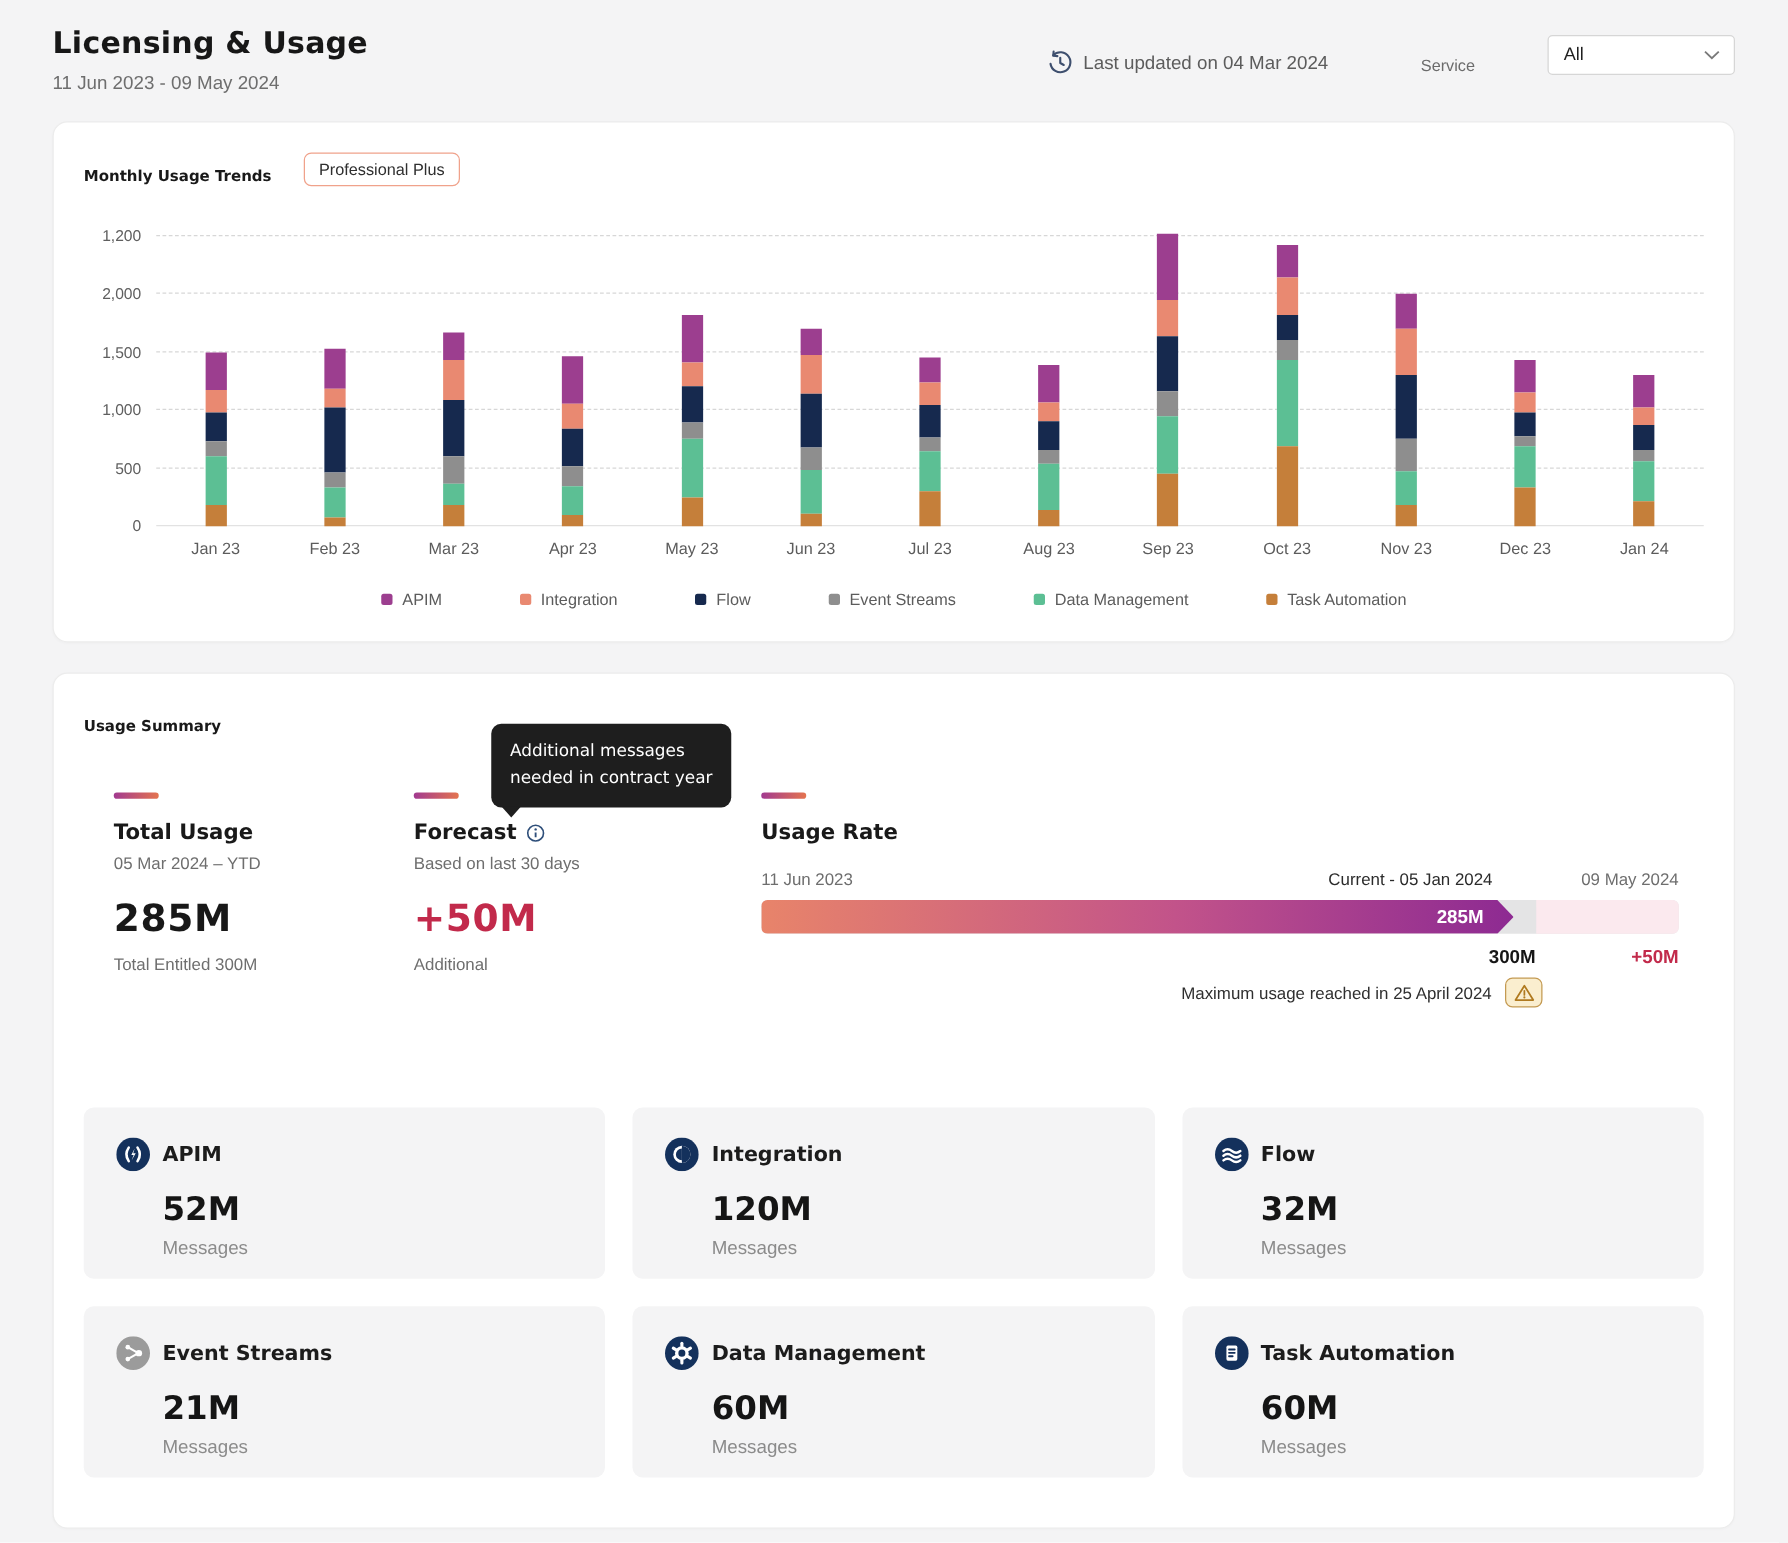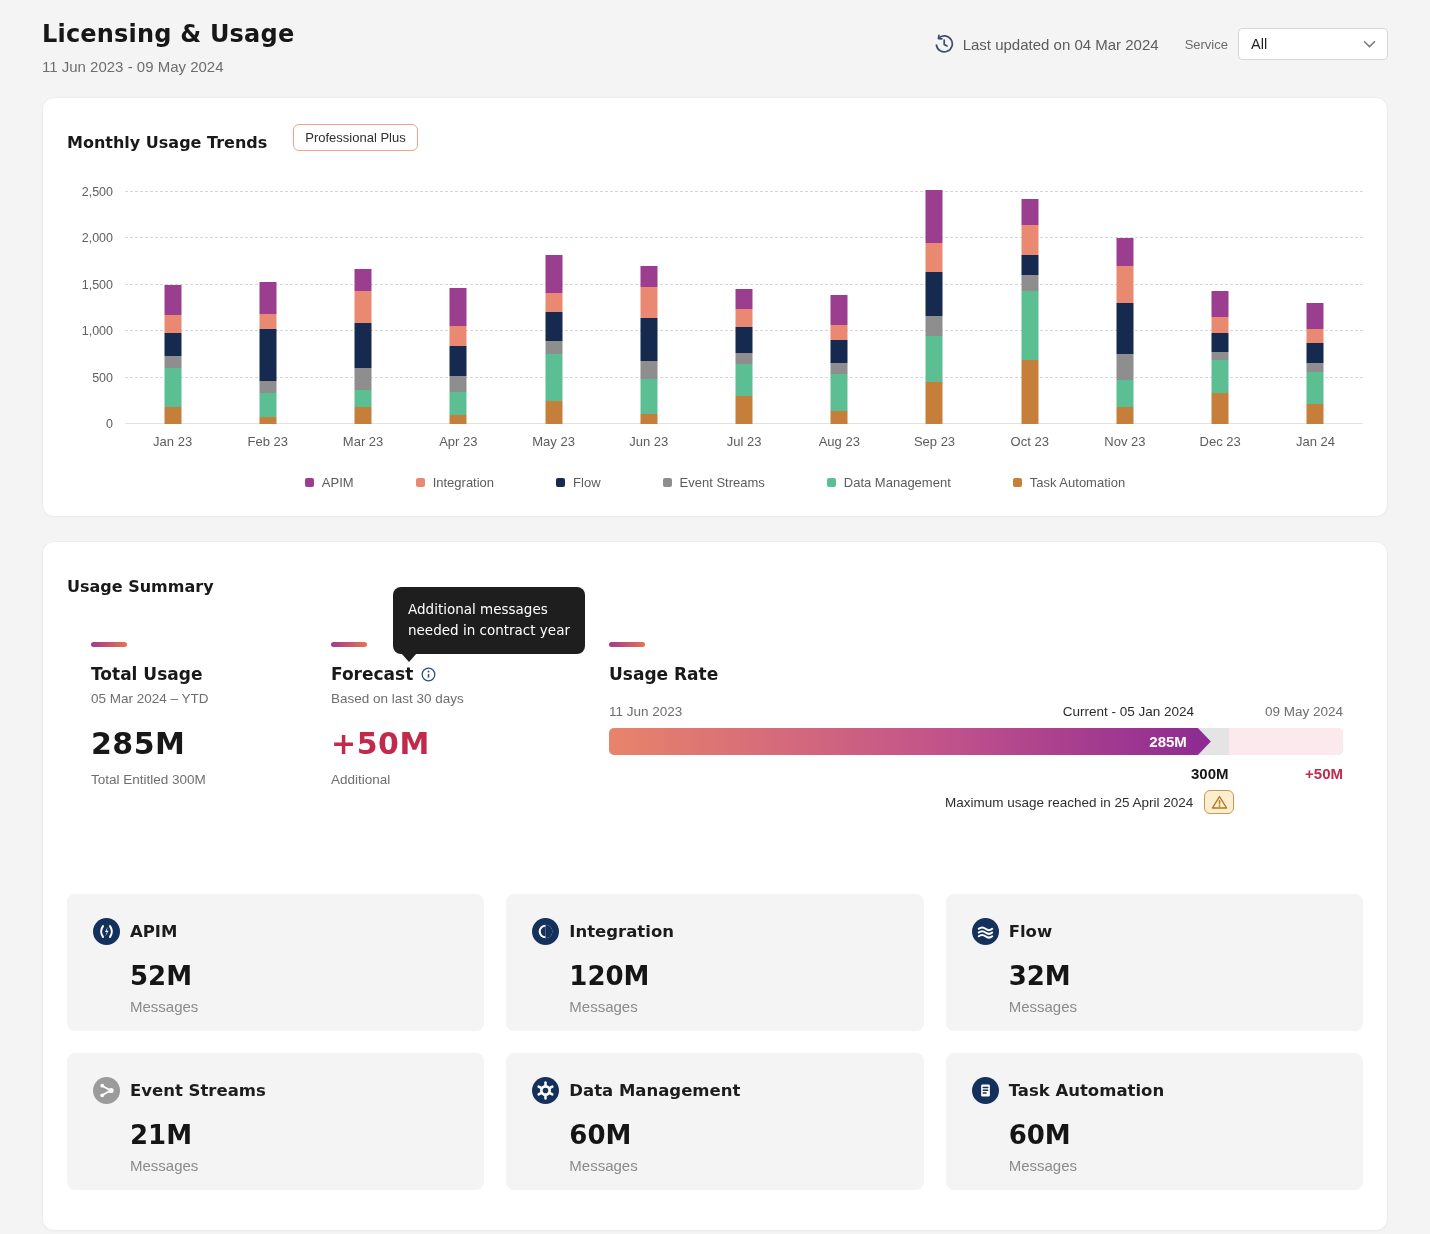--- a/index.html
+++ b/index.html
@@ -5,30 +5,30 @@
   * { box-sizing: border-box; }
   body {
     margin: 0; width: 1430px; height: 1234px;
     background: #f4f4f5; color: #1b1b1b;
     font-family: "Liberation Sans", sans-serif;
   }
   
   .header { display: flex; justify-content: space-between; align-items: flex-start; padding: 14px 42px 0 42px; }
   .page-title { font-family: "DejaVu Sans", sans-serif; font-size: 24px; font-weight: 800; color: #171717; margin: 6px 0 0; letter-spacing: .2px; }
   .page-sub { margin-top: 10px; font-size: 15px; color: #6e6e6e; }
-  .header-right { display: flex; align-items: center; margin-top: 14px; }
+  .header-right { display: flex; align-items: flex-end; margin-top: 14px; gap: 48px; }
   .updated { display: flex; align-items: center; gap: 9px; color: #5c5c5c; font-size: 15px; }
   .service-label { margin-left: 26px; margin-right: 10px; font-size: 13px; color: #6b6b6b; }
   .select { width: 150px; height: 32px; background: #fff; border: 1px solid #d6d6d6; border-radius: 4px;
             display: flex; align-items: center; justify-content: space-between; padding: 0 11px 0 12px;
             font-size: 14.5px; color: #1f1f1f; cursor: pointer; }
   
   .card { background: #fff; border: 1px solid #ececec; border-radius: 12px; margin: 0 42px; box-shadow: 0 1px 2px rgba(0,0,0,.02); }
   .card1 { margin-top: 22px; padding: 24px 24px 18px; }
-  .card-title { font-family: "DejaVu Sans", sans-serif; font-size: 16px; font-weight: 800; color: #191919; margin-top: 11px; }
+  .card-title { font-family: "DejaVu Sans", sans-serif; font-size: 12px; font-weight: 800; color: #191919; margin-top: 11px; }
   .trends-head { display: flex; align-items: center; gap: 26px; }
   .badge { border: 1px solid #f0a28b; border-radius: 6px; padding: 5px 11px; font-size: 13px; color: #2f2f2f; background: #fff; }
   
   .chart { margin-top: 8px; }
   .chart-body { display: flex; }
   .y-gutter { width: 58px; position: relative; height: 232px; margin-top: 32px; }
   .ytick { position: absolute; right: 12px; transform: translateY(50%); font-size: 12.5px; color: #5f5f5f; }
   .plot { flex: 1; position: relative; height: 232px; margin-top: 32px; }
   .gridline { position: absolute; left: 0; right: 0; height: 0; border-top: 1px dashed #d7d7d7; }
   .gridline.zero { border-top: 1px solid #e2e2e2; }
@@ -123,21 +123,21 @@
     <div class="badge">Professional Plus</div>
   </div>
   <div class="chart">
     <div class="chart-body">
       <div class="y-gutter">
           <div class="ytick" style="bottom: 0%;">0</div>
           <div class="ytick" style="bottom: 20%;">500</div>
           <div class="ytick" style="bottom: 40%;">1,000</div>
           <div class="ytick" style="bottom: 60%;">1,500</div>
           <div class="ytick" style="bottom: 80%;">2,000</div>
-          <div class="ytick" style="bottom: 100%;">2,500</div>
+          <div class="ytick" style="bottom: 100%;">1,200</div>
         </div>
       <div class="plot">
           <div class="gridline zero" style="bottom: 0%;"></div>
           <div class="gridline" style="bottom: 20%;"></div>
           <div class="gridline" style="bottom: 40%;"></div>
           <div class="gridline" style="bottom: 60%;"></div>
           <div class="gridline" style="bottom: 80%;"></div>
           <div class="gridline" style="bottom: 100%;"></div>
           <div class="cols">
             <div class="col">

